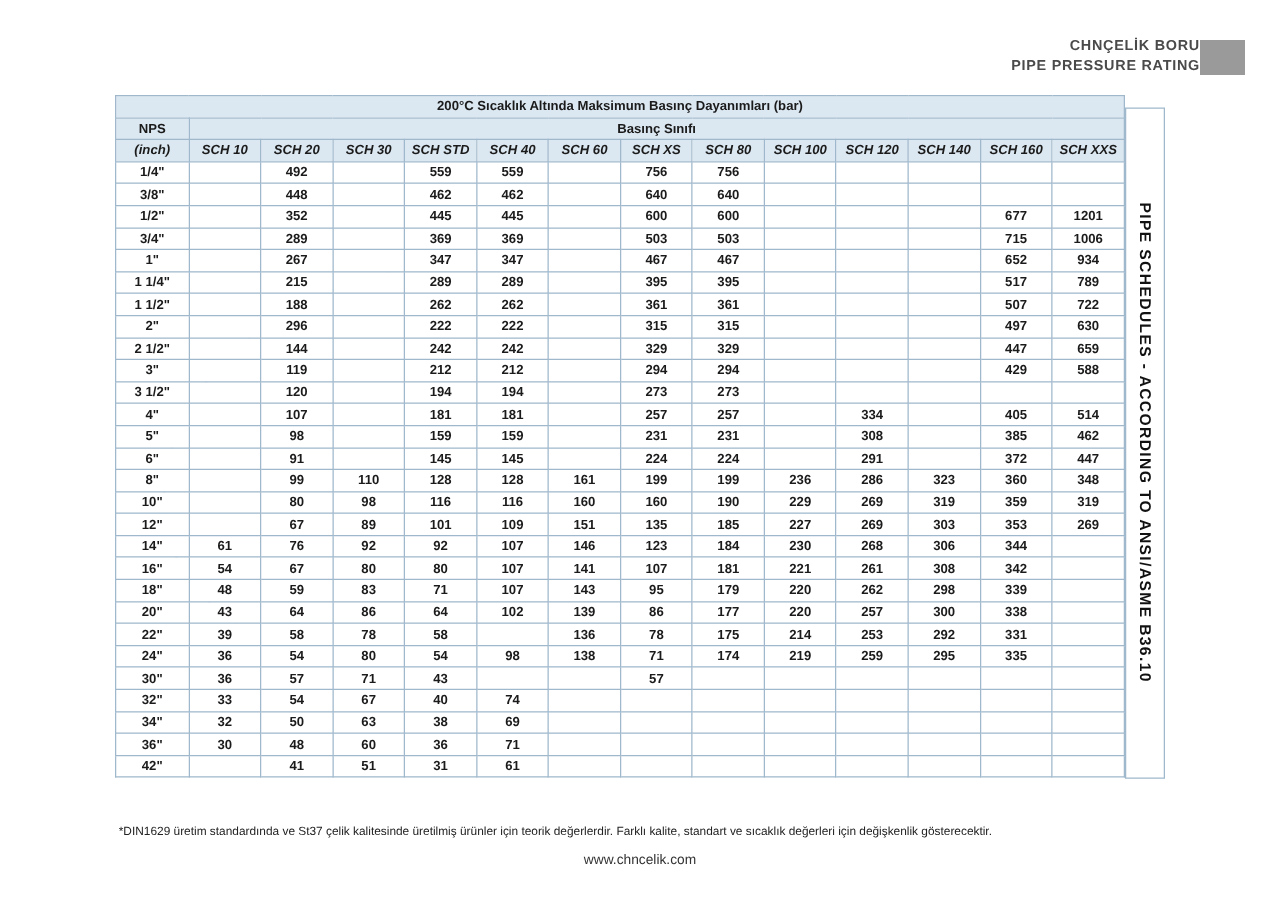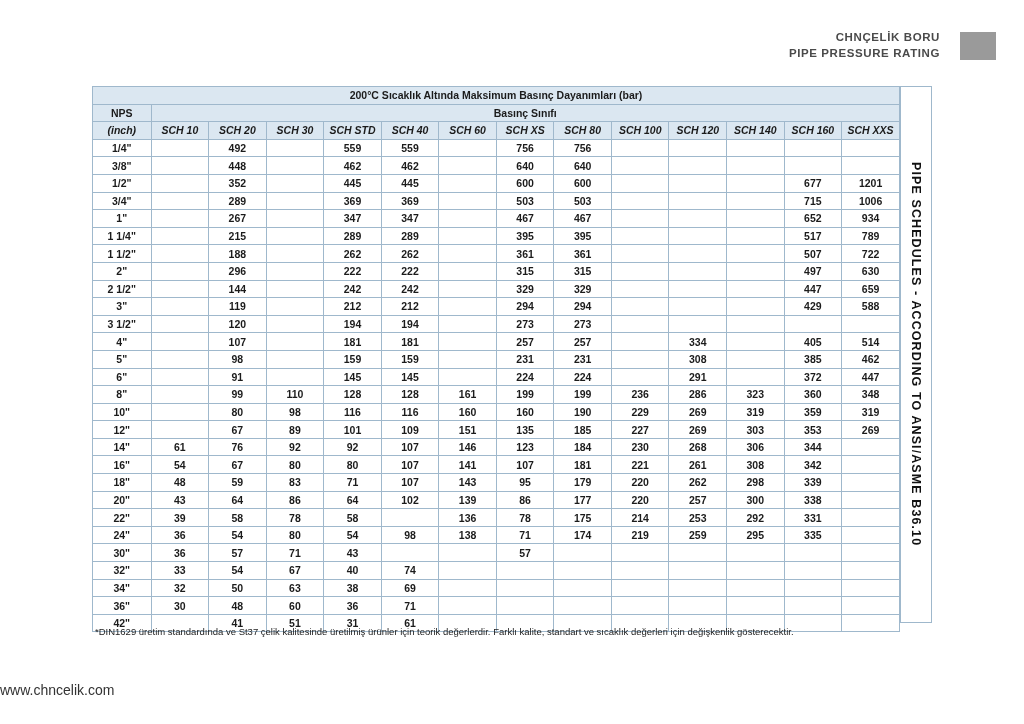--- a/index.html
+++ b/index.html
@@ -17,21 +17,21 @@
     overflow: hidden;
   }
 
   
   .page-header {
     position: absolute;
     top: 30px;
     right: 28px;
     display: flex;
     align-items: center;
-    gap: 20px;
+    gap: 0;
   }
   .brand-text {
     text-align: right;
     line-height: 1.35;
   }
   .brand-name {
     font-size: 11.5px;
     font-weight: bold;
     letter-spacing: 0.6px;
     color: #4a4a4a;
@@ -45,21 +45,21 @@
   .brand-mark {
     width: 36px;
     height: 28px;
     background: #9a9a9a;
   }
 
   
   .sheet {
     position: absolute;
     left: 92px;
-    top: 86px;
+    top: 76px;
     width: 840px;
   }
 
   table.rating {
     border-collapse: collapse;
     width: 808px;
     table-layout: fixed;
     float: left;
   }
   table.rating td, table.rating th {
@@ -120,31 +120,31 @@
     font-weight: bold;
     letter-spacing: 1.1px;
     color: #111;
     white-space: nowrap;
   }
 
   
   .footnote {
     position: absolute;
     left: 95px;
-    top: 626px;
+    top: 660px;
     font-size: 9.5px;
     color: #222;
   }
   .page-footer {
     position: absolute;
     left: 0;
     right: 0;
     top: 682px;
-    text-align: left;
-    font-size: 14px;
+    text-align: center;
+    font-size: 11px;
     color: #333;
   }
 
   
   .bg-deco {
     position: absolute;
     left: 130px;
     top: 210px;
     width: 420px;
     height: 320px;

